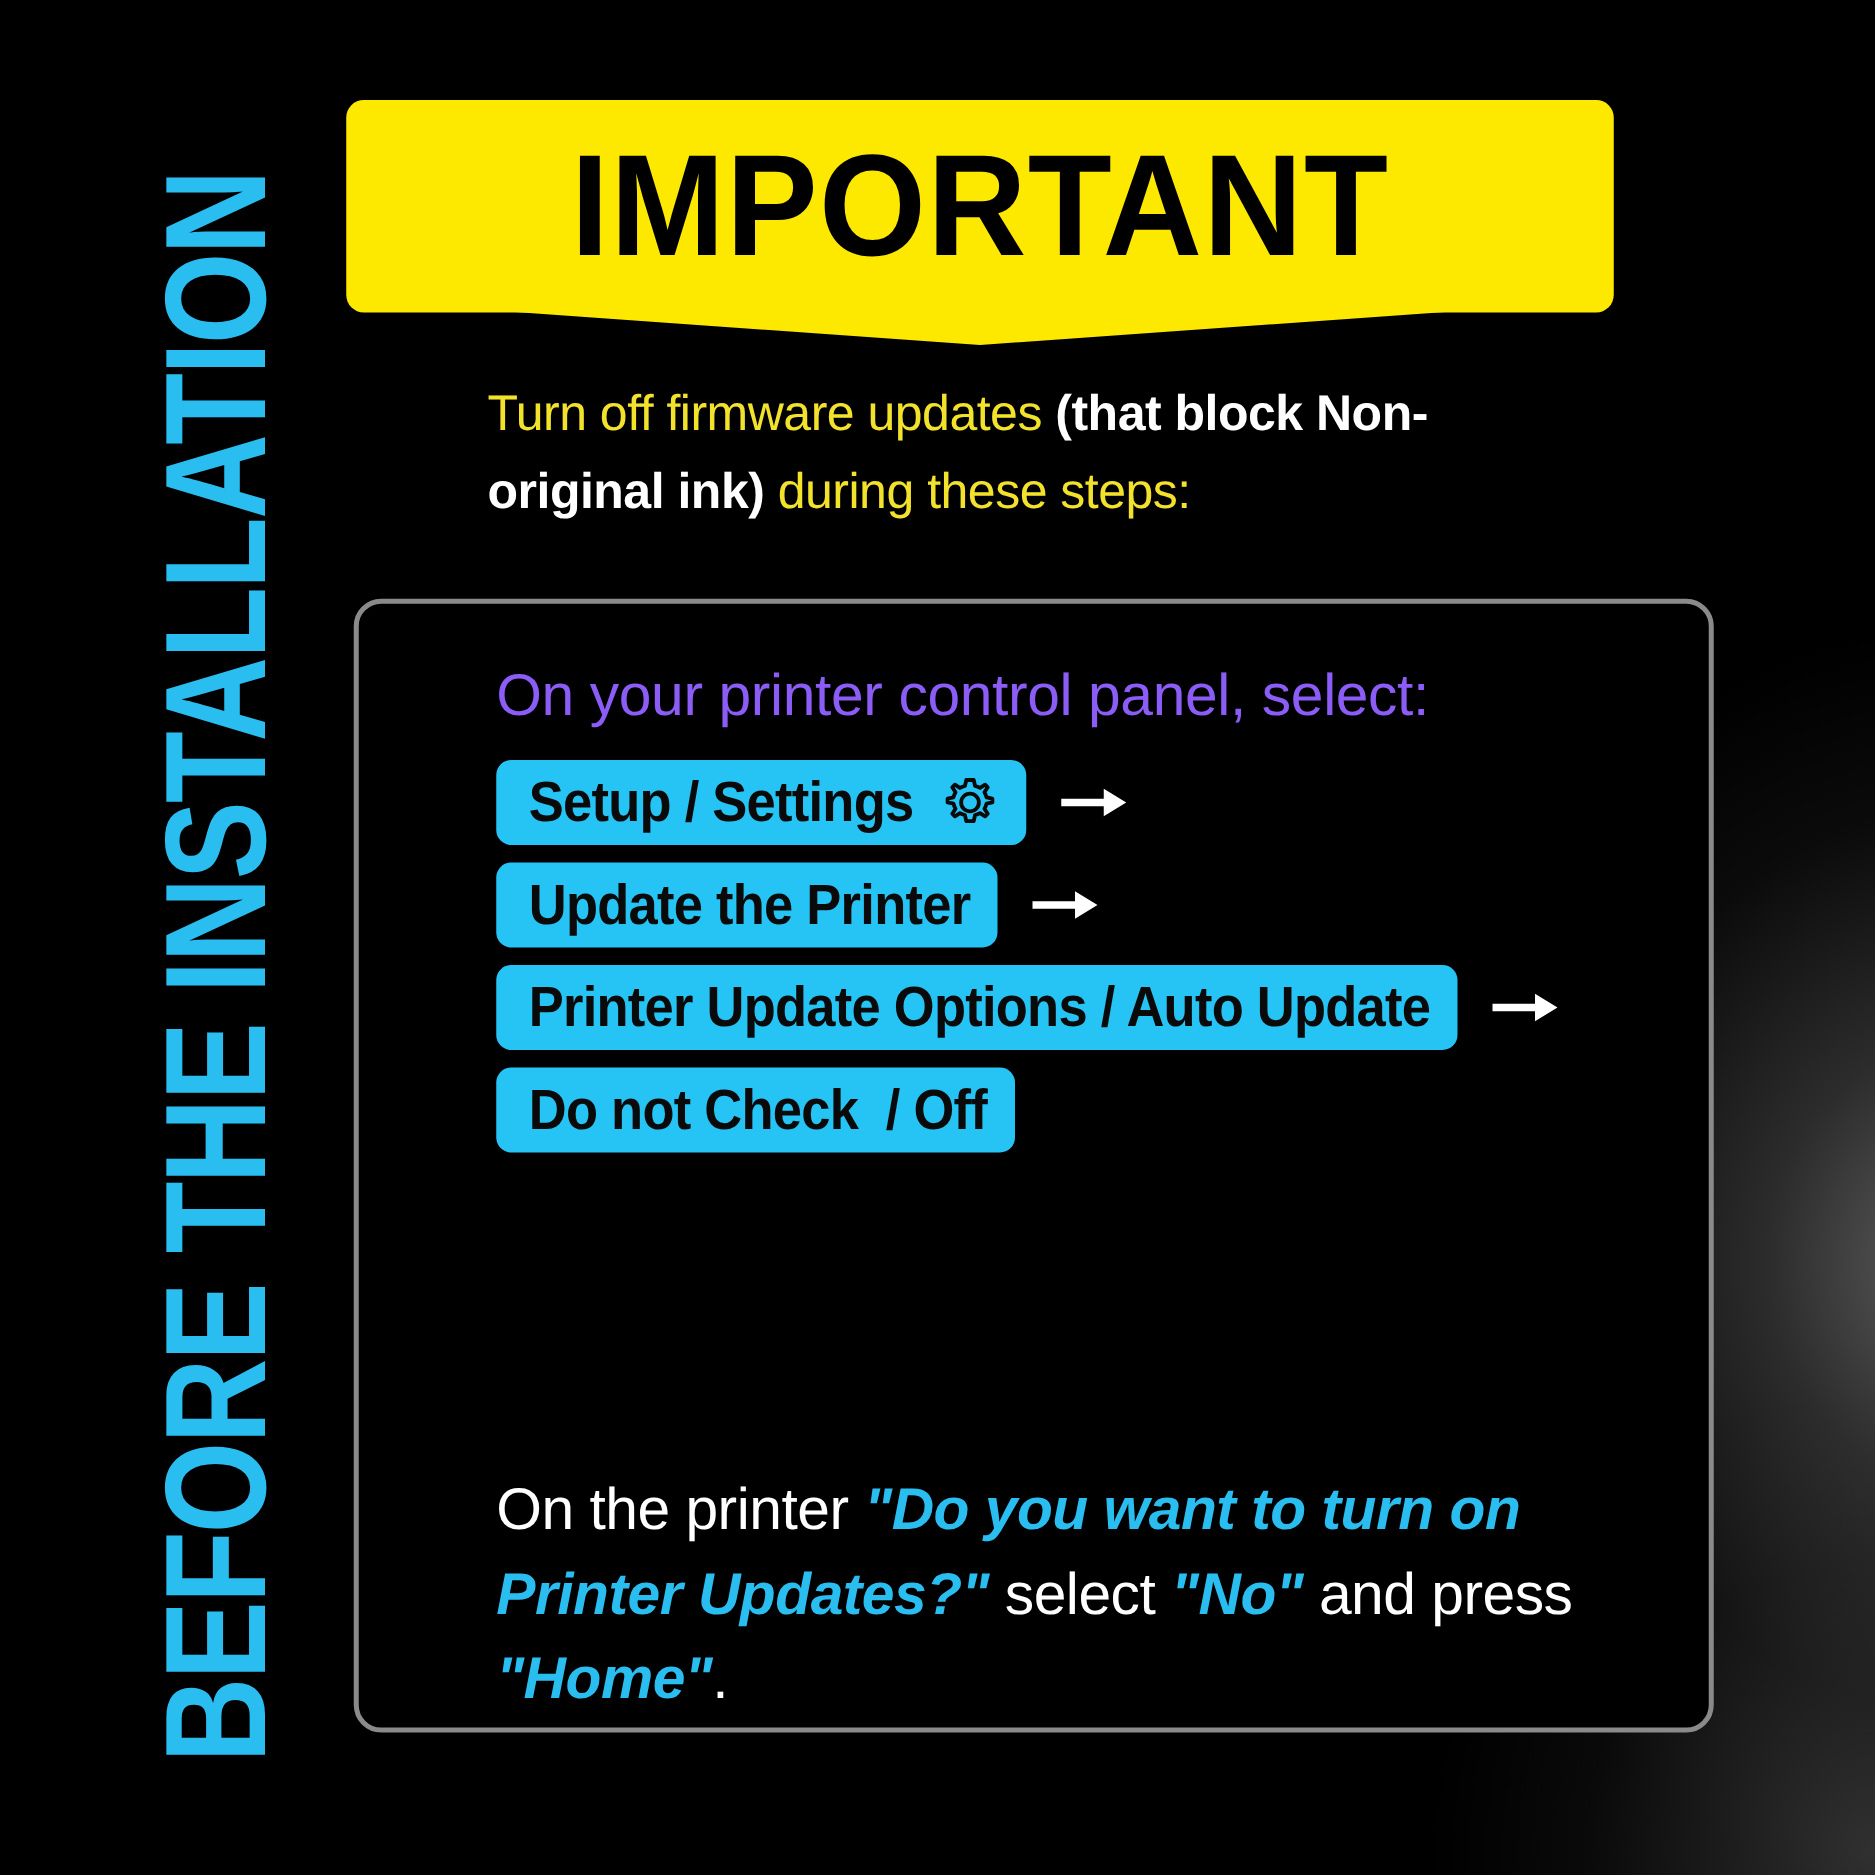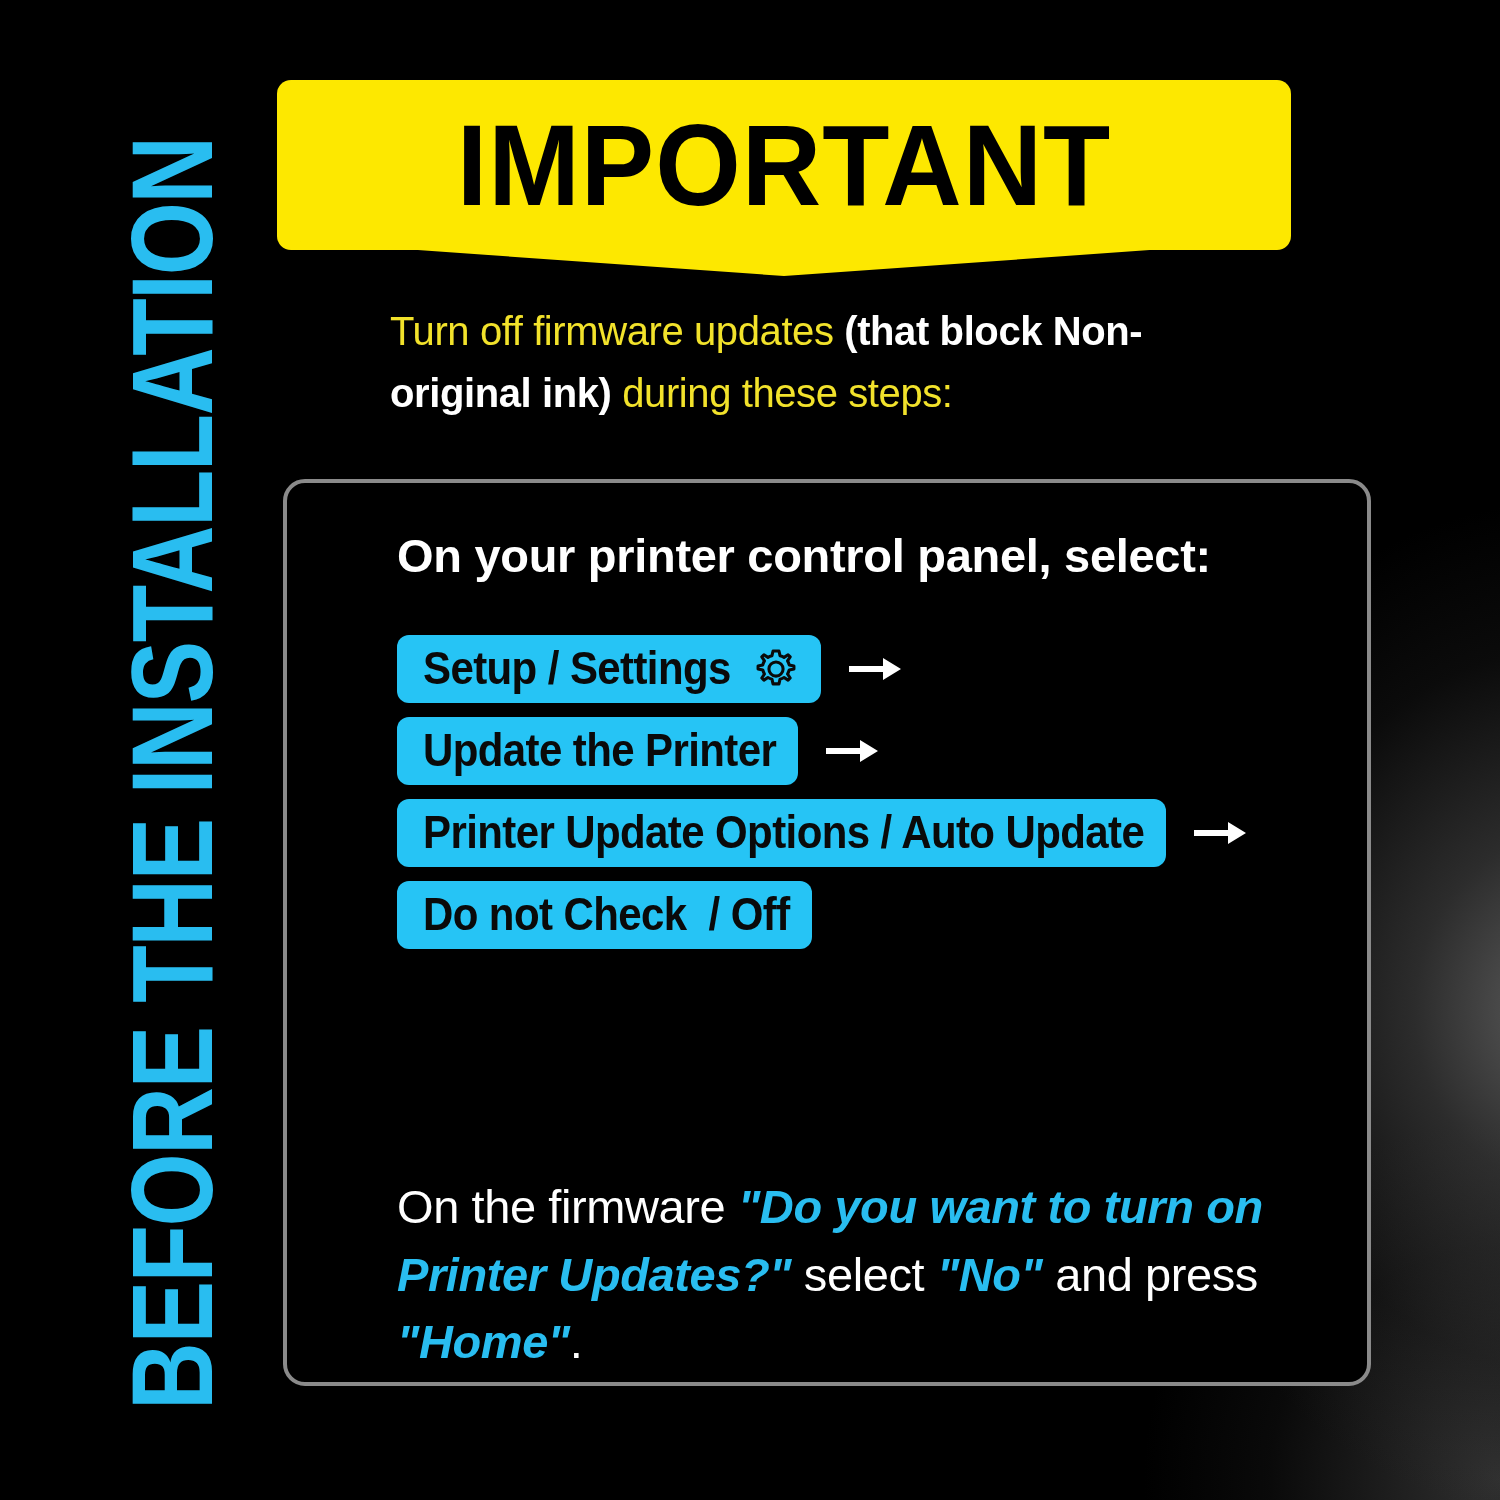--- a/index.html
+++ b/index.html
@@ -125,33 +125,33 @@
     border: 4px solid #8A8A8A;
     border-radius: 22px;
     background: #000000;
     box-sizing: border-box;
   }
 
   .panel-heading {
     position: absolute;
     left: 110px;
     top: 45px;
-    color: #ffffff;
+    color: #8b5cf6;
     font-size: 47px;
-    font-weight: 700;
+    font-weight: 400;
     letter-spacing: -0.3px;
     font-family: "Liberation Sans", sans-serif;
     white-space: nowrap;
   }
 
   
   .steps {
     position: absolute;
     left: 110px;
-    top: 152px;
+    top: 125px;
     width: 930px;
   }
   .step-row {
     display: flex;
     align-items: center;
     margin-bottom: 14px;
     height: 68px;
   }
   .pill {
     background: #26C4F5;
@@ -272,18 +272,18 @@
 
       <div class="step-row">
         <div class="pill">
           <span class="pill-label">Do not Check  / Off</span>
         </div>
       </div>
 
     </div>
 
     <div class="closing">
-      <span>On the firmware </span><span class="cy">"Do you want to turn on Printer Updates?"</span><span> select </span><span class="cy">"No"</span><span> and press </span><span class="cy">"Home"</span><span>.</span>
+      <span>On the printer </span><span class="cy">"Do you want to turn on Printer Updates?"</span><span> select </span><span class="cy">"No"</span><span> and press </span><span class="cy">"Home"</span><span>.</span>
     </div>
 
   </div>
 
 </div>
 
 </body></html>

